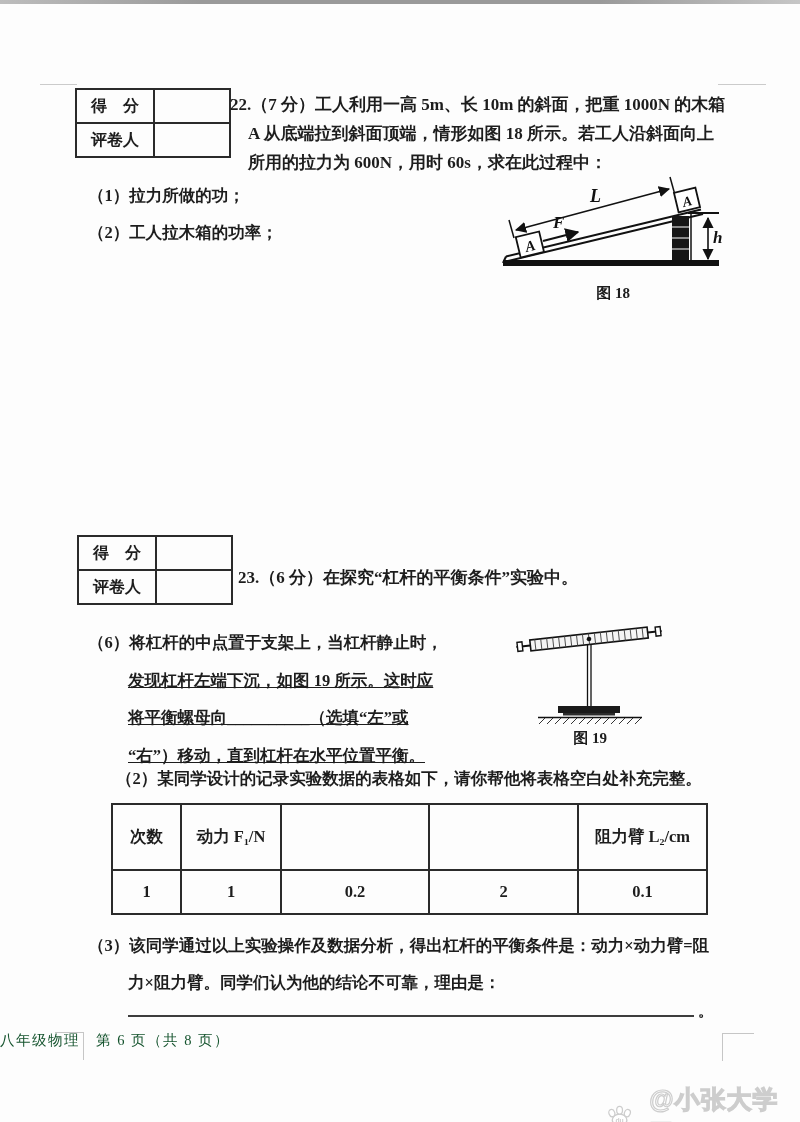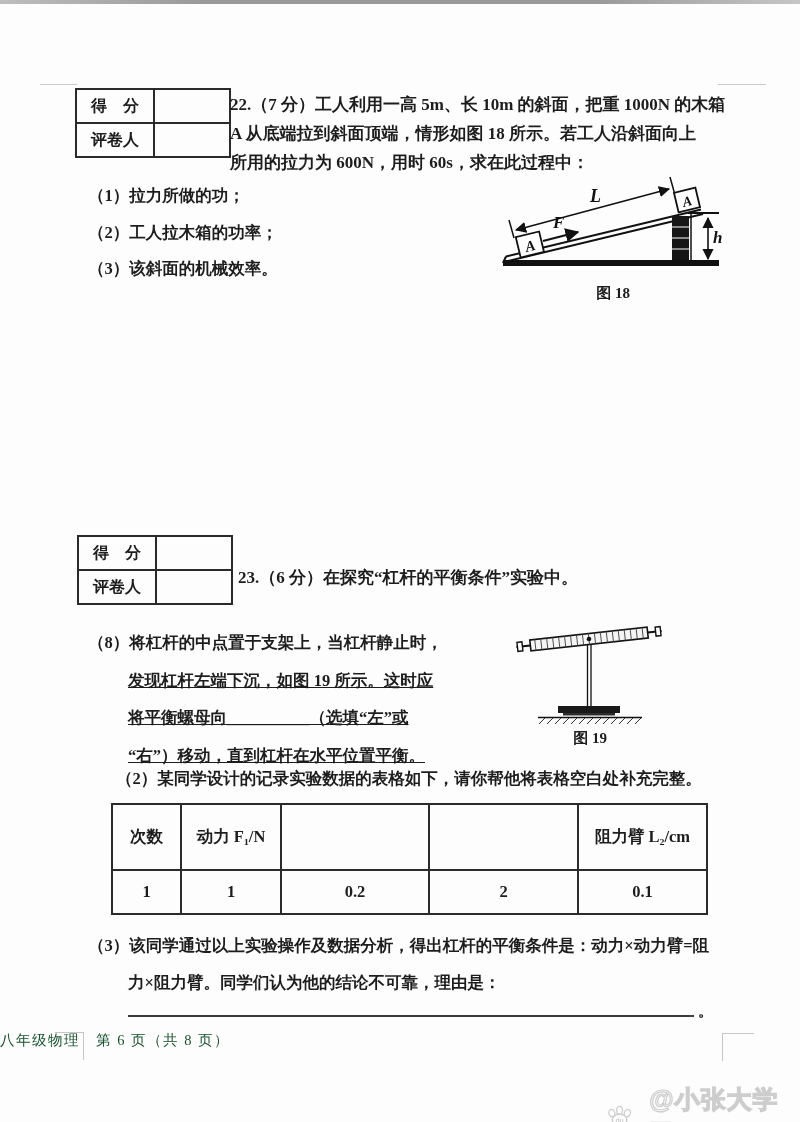--- a/index.html
+++ b/index.html
@@ -14,21 +14,21 @@
              border-top:1px solid #c6c6c6;border-right:1px solid #c6c6c6;}
   .corner-br{position:absolute;left:722px;top:1033px;width:31px;height:27px;
              border-top:1px solid #c6c6c6;border-left:1px solid #c6c6c6;}
 
   table.scorebox{position:absolute;border-collapse:collapse;table-layout:fixed;border-radius:21px;}
   table.scorebox td{border:2px solid #2a2a2a;padding:0;}
   table.scorebox td.lbl{width:76px;height:32px;text-align:center;font-size:16px;}
   table.scorebox td.empty{width:74px;}
 
   .q22text{position:absolute;left:230px;top:90px;width:560px;font-size:17px;line-height:29px;white-space:nowrap;}
-  .q22text .ind{}
+  .q22text .ind{padding-left:18px;}
   .qitems22{position:absolute;left:88px;top:178px;font-size:16.5px;line-height:36.5px;white-space:nowrap;}
   .q23title{position:absolute;left:238px;top:566px;font-size:17px;white-space:nowrap;}
   .q23item1{position:absolute;left:88px;top:624px;font-size:16.5px;line-height:37.5px;white-space:nowrap;}
   .q23item1 .ind{padding-left:40px;text-decoration:underline;}
   .q23item2{position:absolute;left:88px;top:768px;font-size:16.5px;white-space:nowrap;margin-left:28px;}
   .q23item3{position:absolute;left:88px;top:927px;font-size:16.5px;line-height:37px;white-space:nowrap;}
   .q23item3 .ind{padding-left:40px;}
 
   svg.fig{position:absolute;}
   .figcap{position:absolute;width:70px;text-align:center;font-size:15px;font-weight:700;}
@@ -71,21 +71,20 @@
 
   <div class="q22text">
     <div>22.（7 分）工人利用一高 5m、长 10m 的斜面，把重 1000N 的木箱</div>
     <div class="ind">A 从底端拉到斜面顶端，情形如图 18 所示。若工人沿斜面向上</div>
     <div class="ind">所用的拉力为 600N，用时 60s，求在此过程中：</div>
   </div>
 
   <div class="qitems22">
     <div>（1）拉力所做的功；</div>
     <div>（2）工人拉木箱的功率；</div>
-    <div>（3）该斜面的机械效率。</div>
   </div>
 
   <svg class="fig" style="left:495px;top:172px;" width="270" height="125" viewBox="0 0 270 125">
     <defs>
       <marker id="arr" viewBox="0 0 10 10" refX="9" refY="5" markerWidth="7" markerHeight="7" orient="auto-start-reverse">
         <path d="M0,0 L10,5 L0,10 z" fill="#111"></path>
       </marker>
     </defs>
 
     <line x1="8" y1="91" x2="224" y2="91" stroke="#111" stroke-width="6"></line>
@@ -134,21 +133,21 @@
     <tr>
       <td class="lbl">评卷人</td>
       <td class="empty"></td>
     </tr>
   </tbody>
     </table>
 
   <div class="q23title">23.（6 分）在探究“杠杆的平衡条件”实验中。</div>
 
   <div class="q23item1">
-    <div>（8）将杠杆的中点置于支架上，当杠杆静止时，</div>
+    <div>（6）将杠杆的中点置于支架上，当杠杆静止时，</div>
     <div class="ind">发现杠杆左端下沉，如图 19 所示。这时应</div>
     <div class="ind">将平衡螺母向__________（选填“左”或</div>
     <div class="ind">“右”）移动，直到杠杆在水平位置平衡。</div>
   </div>
 
   <svg class="fig" style="left:505px;top:618px;" width="200" height="110" viewBox="0 0 200 110">
 
     <rect x="82.5" y="26" width="3.5" height="63" fill="#fff" stroke="#111" stroke-width="1.3"></rect>
 
     <g transform="translate(84,21) rotate(-6.3)">

